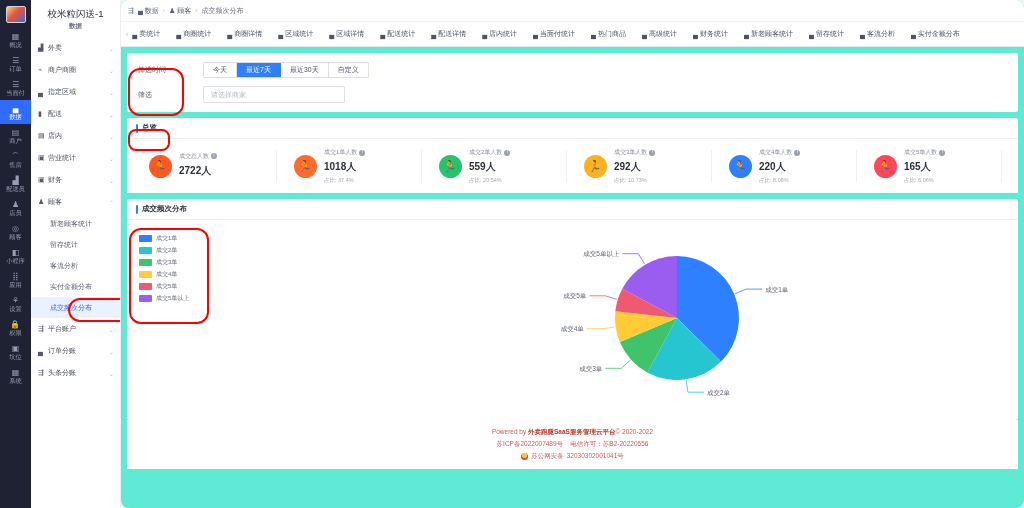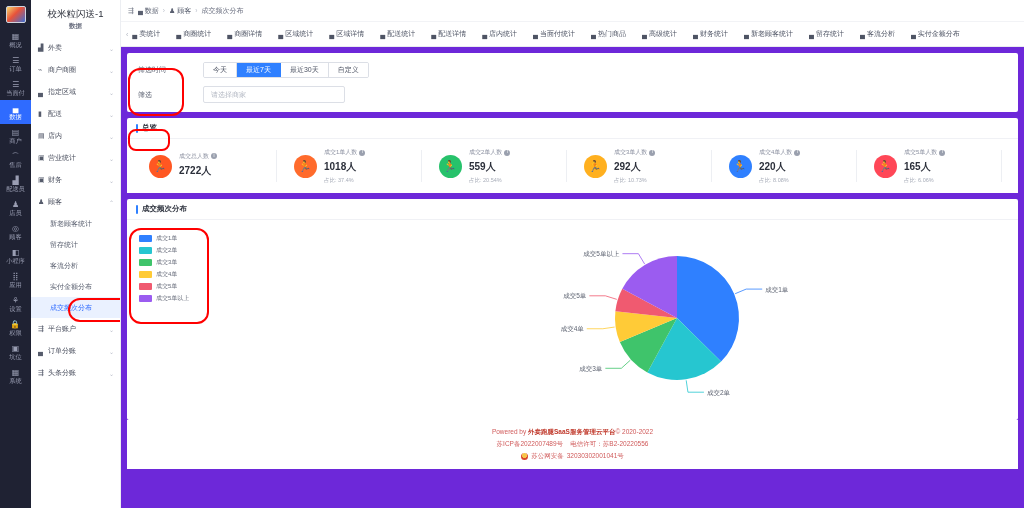--- a/index.html
+++ b/index.html
@@ -51,21 +51,21 @@
   }
   .sub-item.active { color: #2f6bff; background: #eaf1ff; }
 
   
   .anno {
     position: absolute; border: 2px solid #ff0000; border-radius: 12px;
     pointer-events: none; z-index: 40;
   }
 
   
-  .main { flex: 1; display: flex; flex-direction: column; background: #6d28d9; overflow: hidden; position: relative; }
+  .main { flex: 1; display: flex; flex-direction: column; background: #5eead4; overflow: hidden; position: relative; border-radius: 8px; }
 
   .crumb {
     height: 22px; background: #fff; display: flex; align-items: center;
     padding-left: 7px; gap: 4px; font-size: 7px; color: #5a6070;
     border-bottom: 1px solid #f2f3f6;
   }
   .crumb .cb { display: flex; align-items: center; gap: 2px; cursor: pointer; }
   .crumb .sep { color: #b9bec9; font-size: 6.5px; }
   .crumb .cb.last { color: #6b7080; }
 

